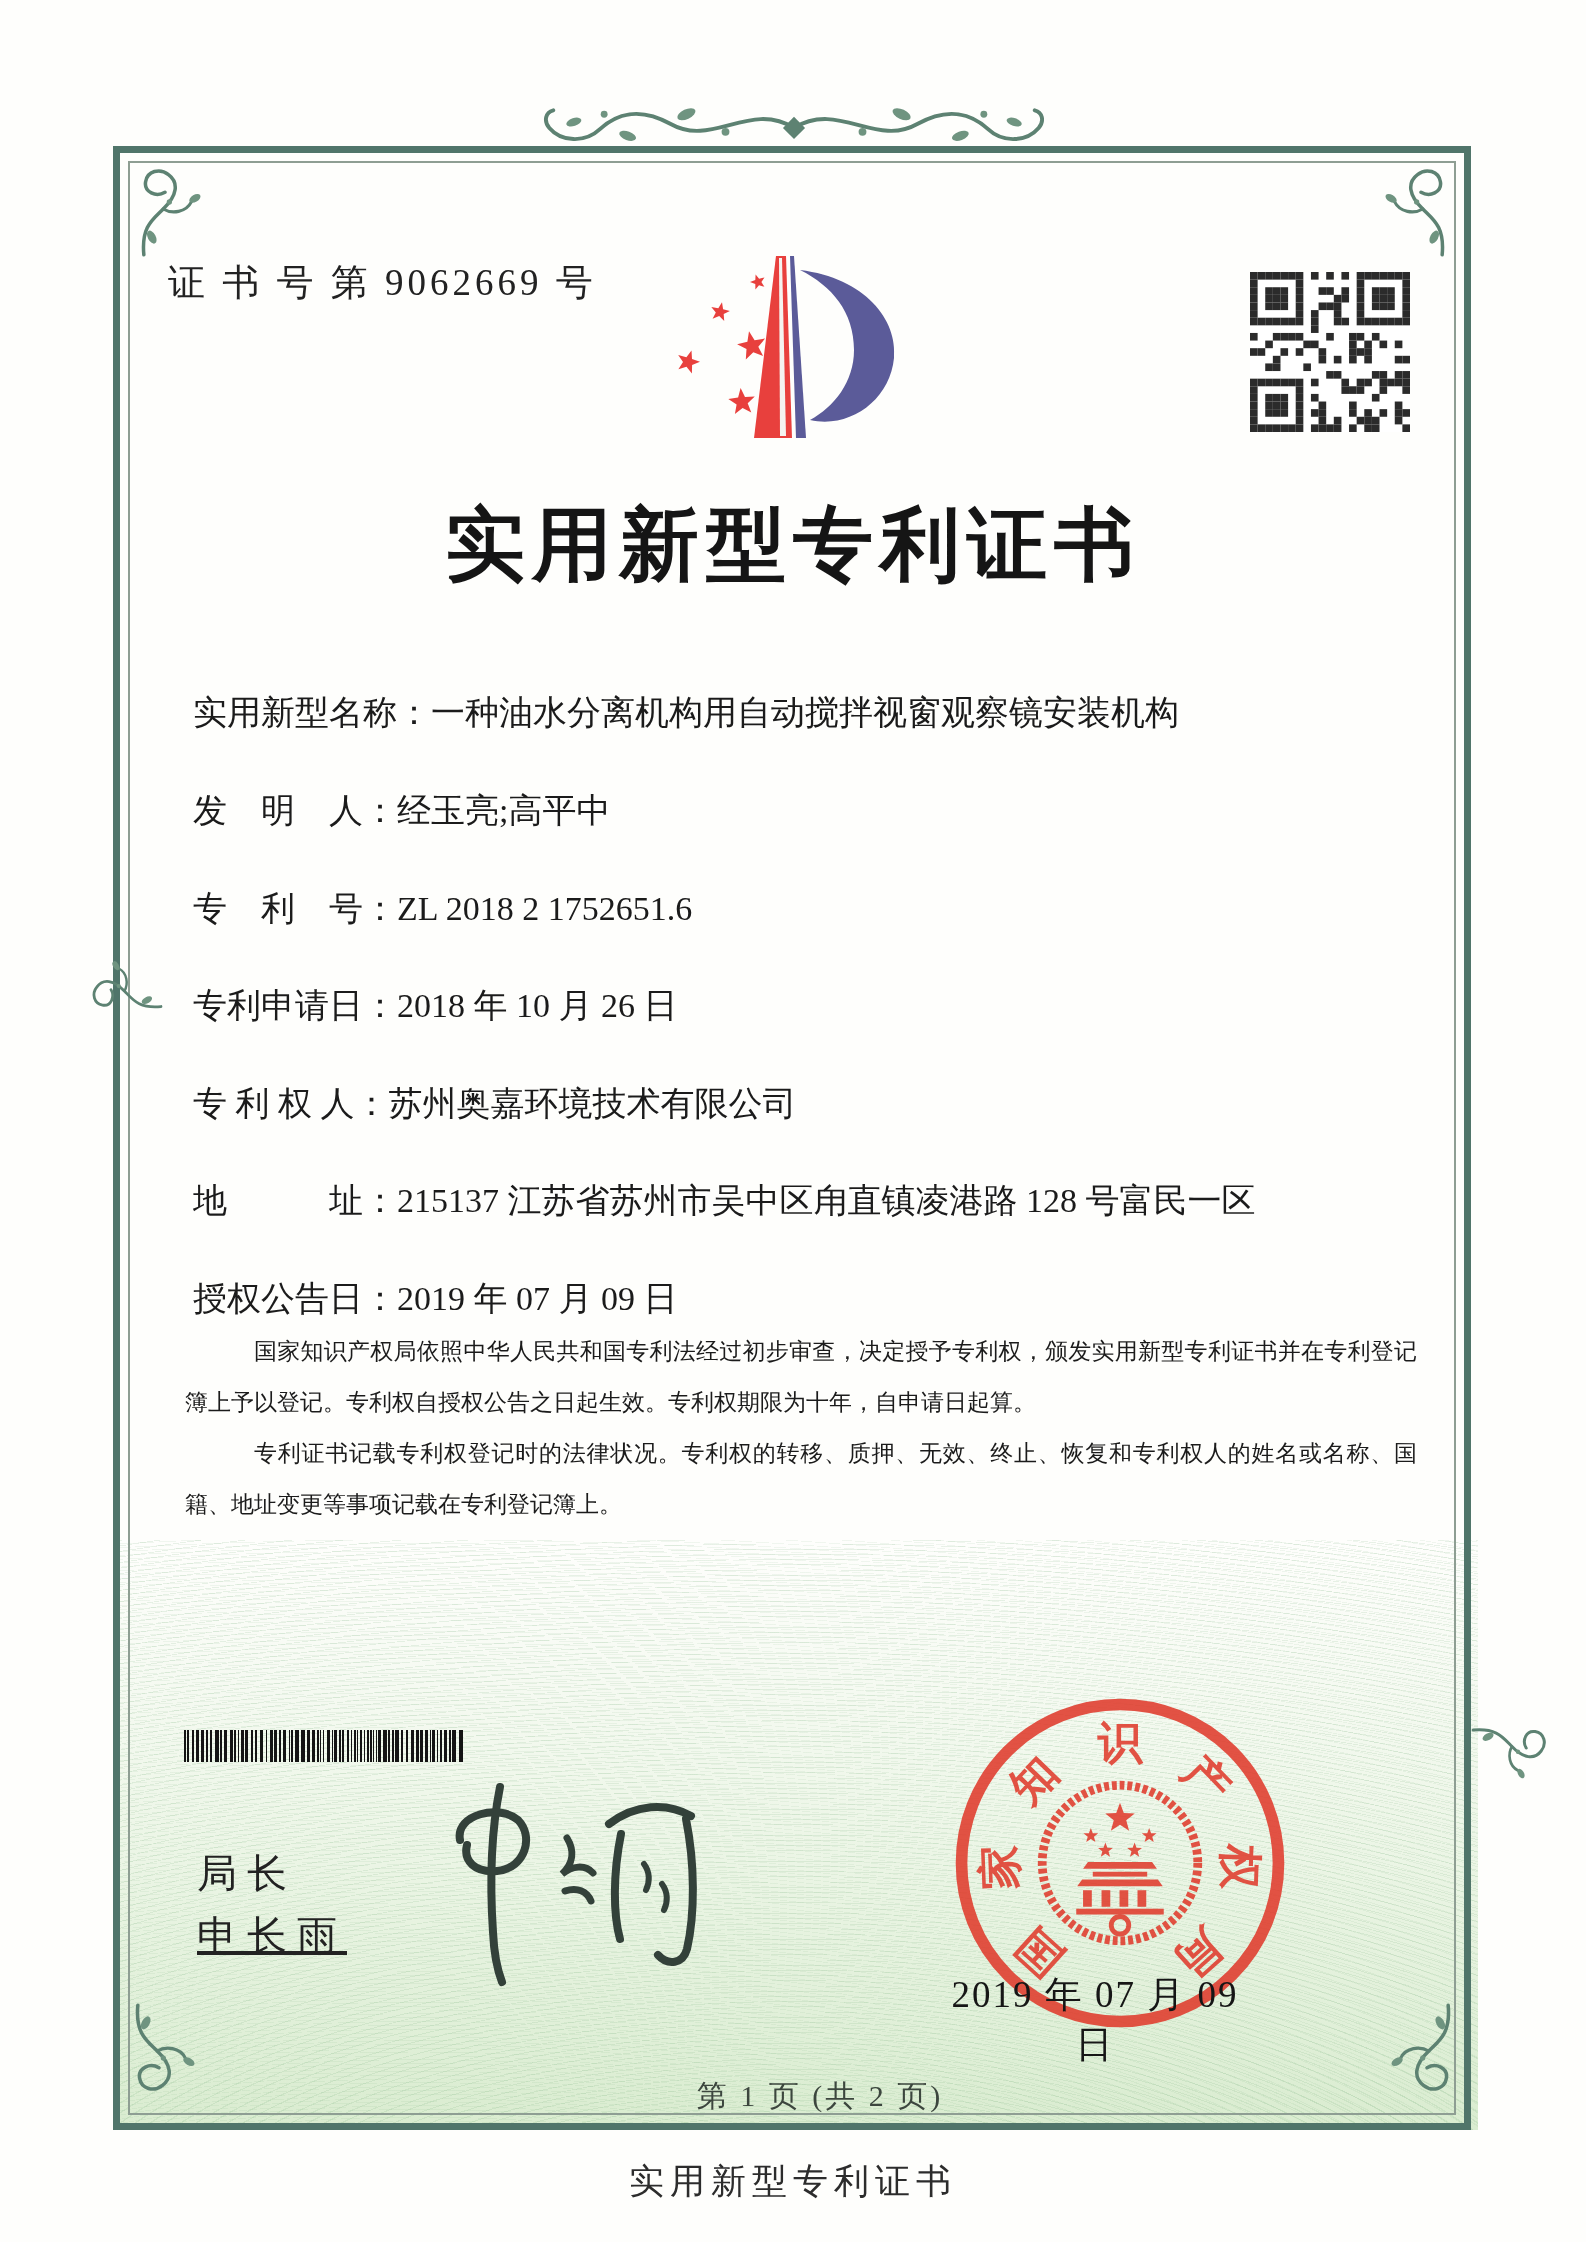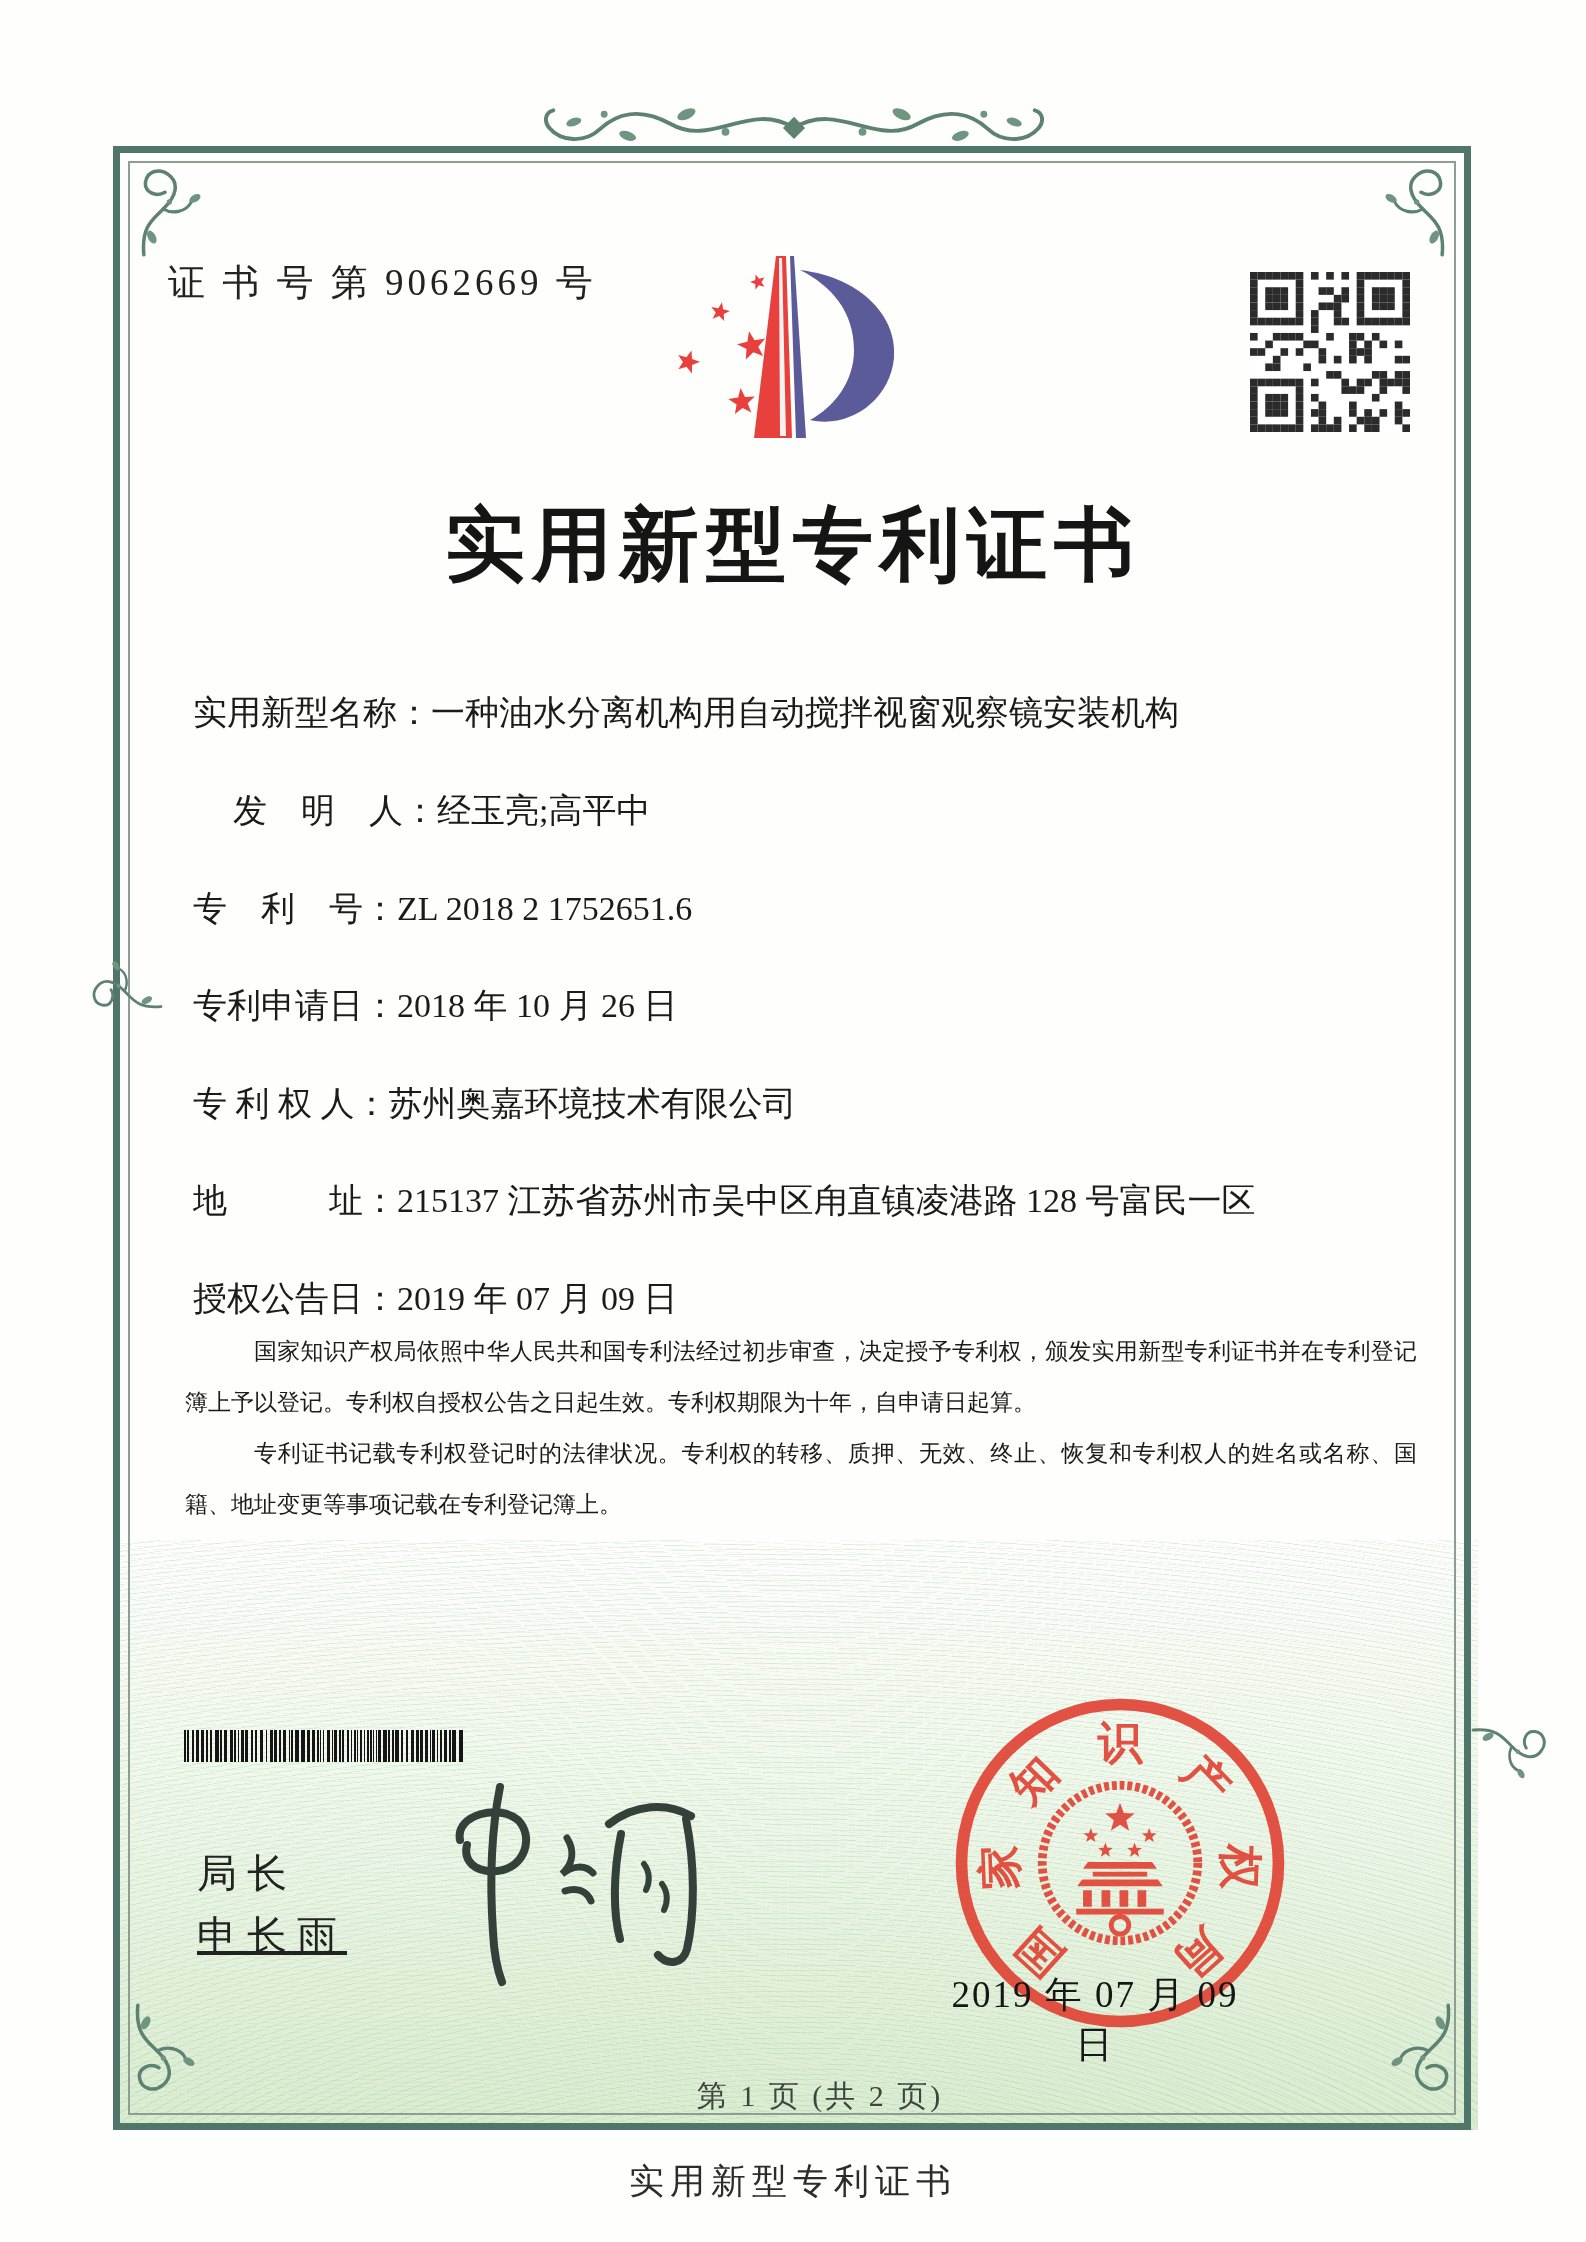--- a/index.html
+++ b/index.html
@@ -30,21 +30,21 @@
     position:absolute;left:168px;top:258px;font-size:37px;letter-spacing:4px;
     color:#222;
   }
   .logo{position:absolute;left:660px;top:248px;width:256px;height:205px;}
   .qr{position:absolute;left:1250px;top:272px;width:160px;height:160px;}
   .title{
     position:absolute;left:0;top:492px;width:100%;text-align:center;
     font-size:80px;font-weight:700;letter-spacing:7px;color:#151515;
   }
   .field-row{position:absolute;left:193px;font-size:34px;white-space:nowrap;color:#1b1b1b;}
-  .fname{top:690px;} .finv{top:788px;margin-left:40px;} .fpat{top:886px;} .ffil{top:983px;}
+  .fname{top:690px;} .finv{top:788px;} .fpat{top:886px;} .ffil{top:983px;}
   .fown{top:1081px;} .faddr{top:1178px;} .fgrant{top:1276px;width:1240px;}
   .grant2{position:absolute;left:579px;top:0;white-space:nowrap;}
   .bodytext{
     position:absolute;left:185px;top:1326px;width:1232px;
     font-size:23px;line-height:51px;text-align:justify;color:#1b1b1b;
   }
   .bodytext p{margin:0;text-indent:69px;}
   .barcode{position:absolute;left:184px;top:1730px;width:296px;height:32px;display:flex;align-items:stretch;}
   .barcode div{background:#141414;}
   .sig-title{position:absolute;left:197px;top:1846px;font-size:40px;letter-spacing:10px;color:#222;

